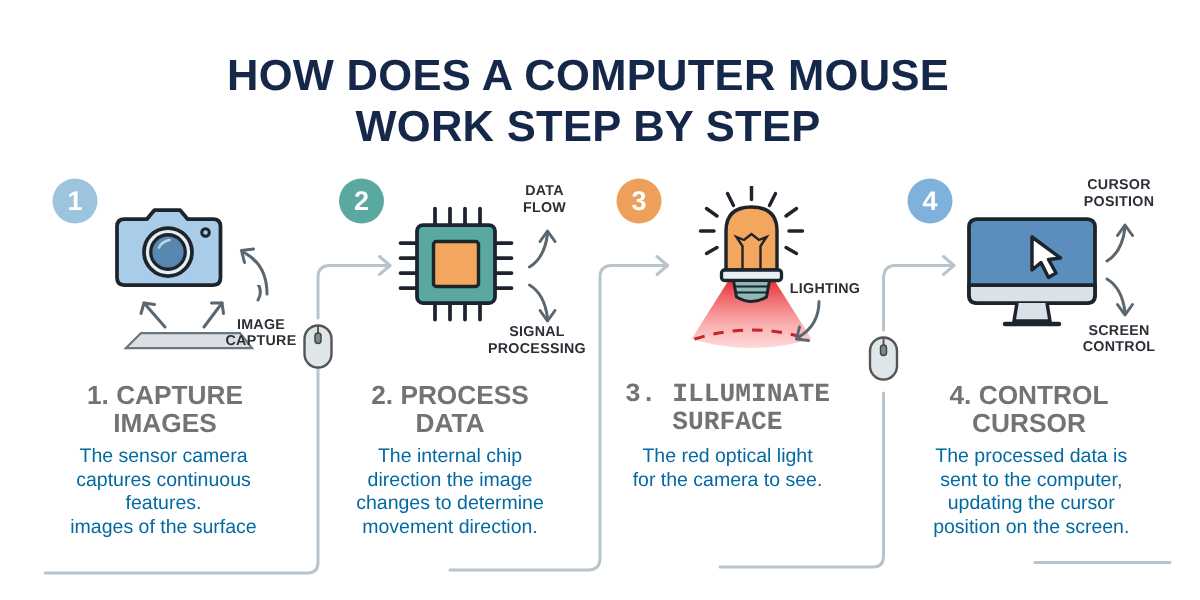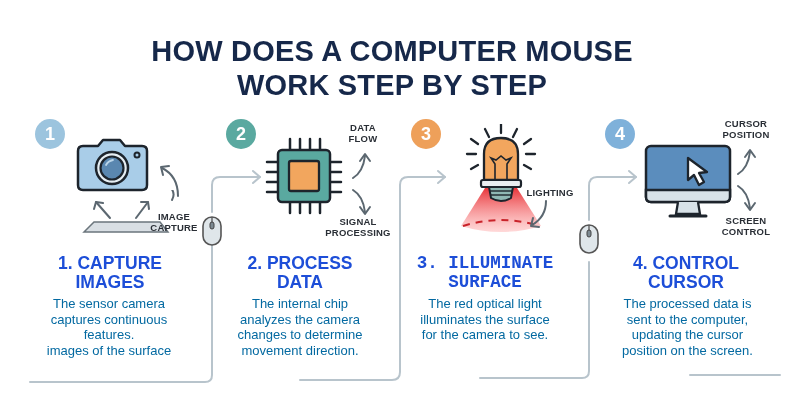--- a/index.html
+++ b/index.html
@@ -22,21 +22,21 @@
     .icon { position: absolute; }
     .icon svg { display: block; }
 
     .callout {
       position: absolute; font-weight: 700; font-size: 9.5px; line-height: 11px;
       color: #2a2f36; text-align: center; letter-spacing: 0.2px;
     }
 
     .step-title {
       position: absolute; text-align: center; font-weight: 700;
-      font-size: 17.5px; line-height: 19px; color: #1d4ed8;
+      font-size: 17.5px; line-height: 19px; color: #737373;
     }
     .step-desc {
       position: absolute; text-align: center; font-size: 13px; line-height: 15.5px; color: #0369a1;
     }
 
     .connector { position: absolute; left: 0; top: 0; }
   </style>
 </head>
 <body>
 
@@ -170,21 +170,21 @@
       <div>SIGNAL</div>
       <div>PROCESSING</div>
     </div>
 
     <div class="step-title" style="left:210px;top:254px;width:180px;">
       <div>2. PROCESS</div>
       <div>DATA</div>
     </div>
     <div class="step-desc" style="left:205px;top:296px;width:190px;">
       <div>The internal chip</div>
-      <div>analyzes the camera</div>
+      <div>direction the image</div>
       <div>changes to determine</div>
       <div>movement direction.</div>
     </div>
   </div>
 
   <div>
     <div class="badge" style="left:411px;top:119px;background:#eea05a;">3</div>
 
     <div class="icon" style="left:451px;top:124px;">
       <svg width="100" height="120" viewBox="0 0 100 120">
@@ -222,21 +222,20 @@
           <path d="M5 19 L3 27 L11 28"></path>
       </g>
     </svg>
 
     <div class="step-title" style="left:395px;top:254px;width:180px;font-family:Liberation Mono, monospace;">
       <div>3. ILLUMINATE</div>
       <div>SURFACE</div>
     </div>
     <div class="step-desc" style="left:390px;top:296px;width:190px;">
       <div>The red optical light</div>
-      <div>illuminates the surface</div>
       <div>for the camera to see.</div>
     </div>
   </div>
 
   <div>
     <div class="badge" style="left:605px;top:119px;background:#7fb1da;">4</div>
 
     <div class="icon" style="left:644px;top:144px;">
       <svg width="90" height="80" viewBox="0 0 90 80">
         <rect x="2" y="2" width="84" height="56" rx="5" fill="#5b8dbd" stroke="#1d242c" stroke-width="2.5"></rect>

